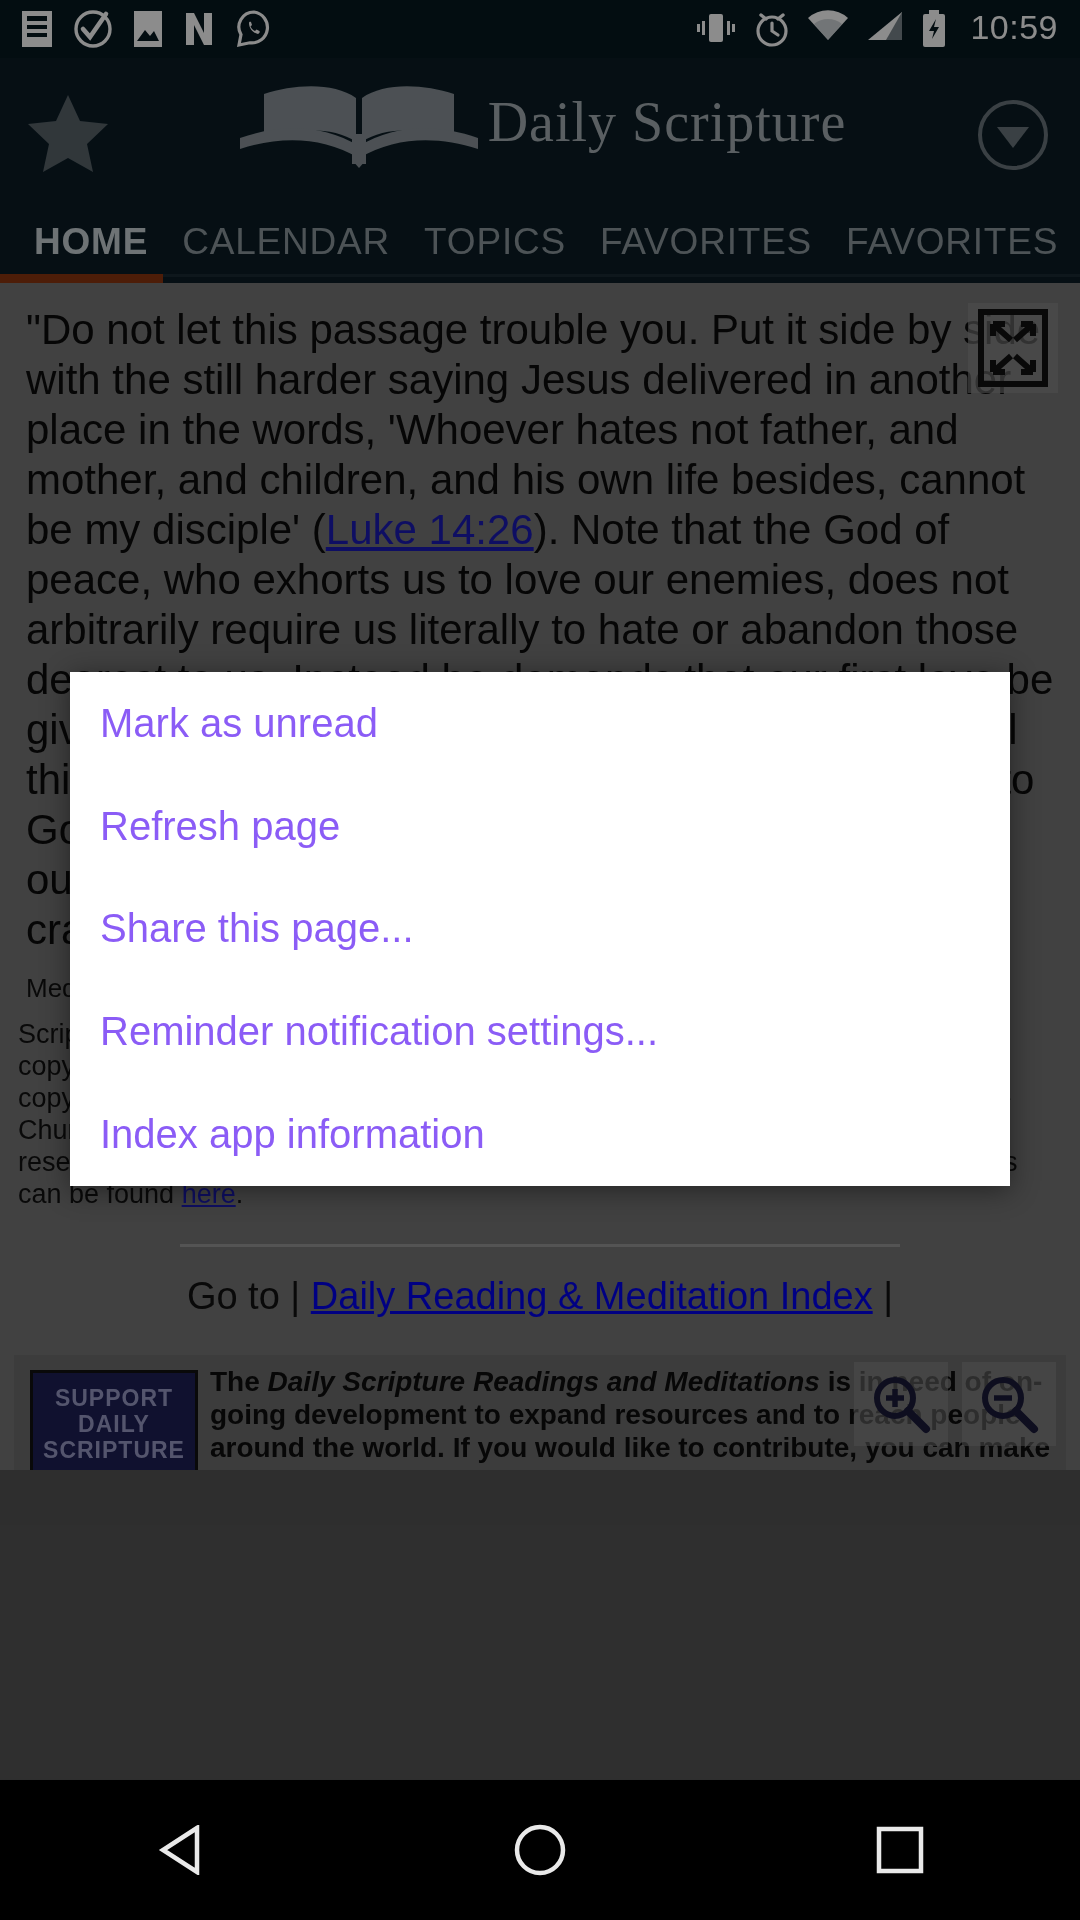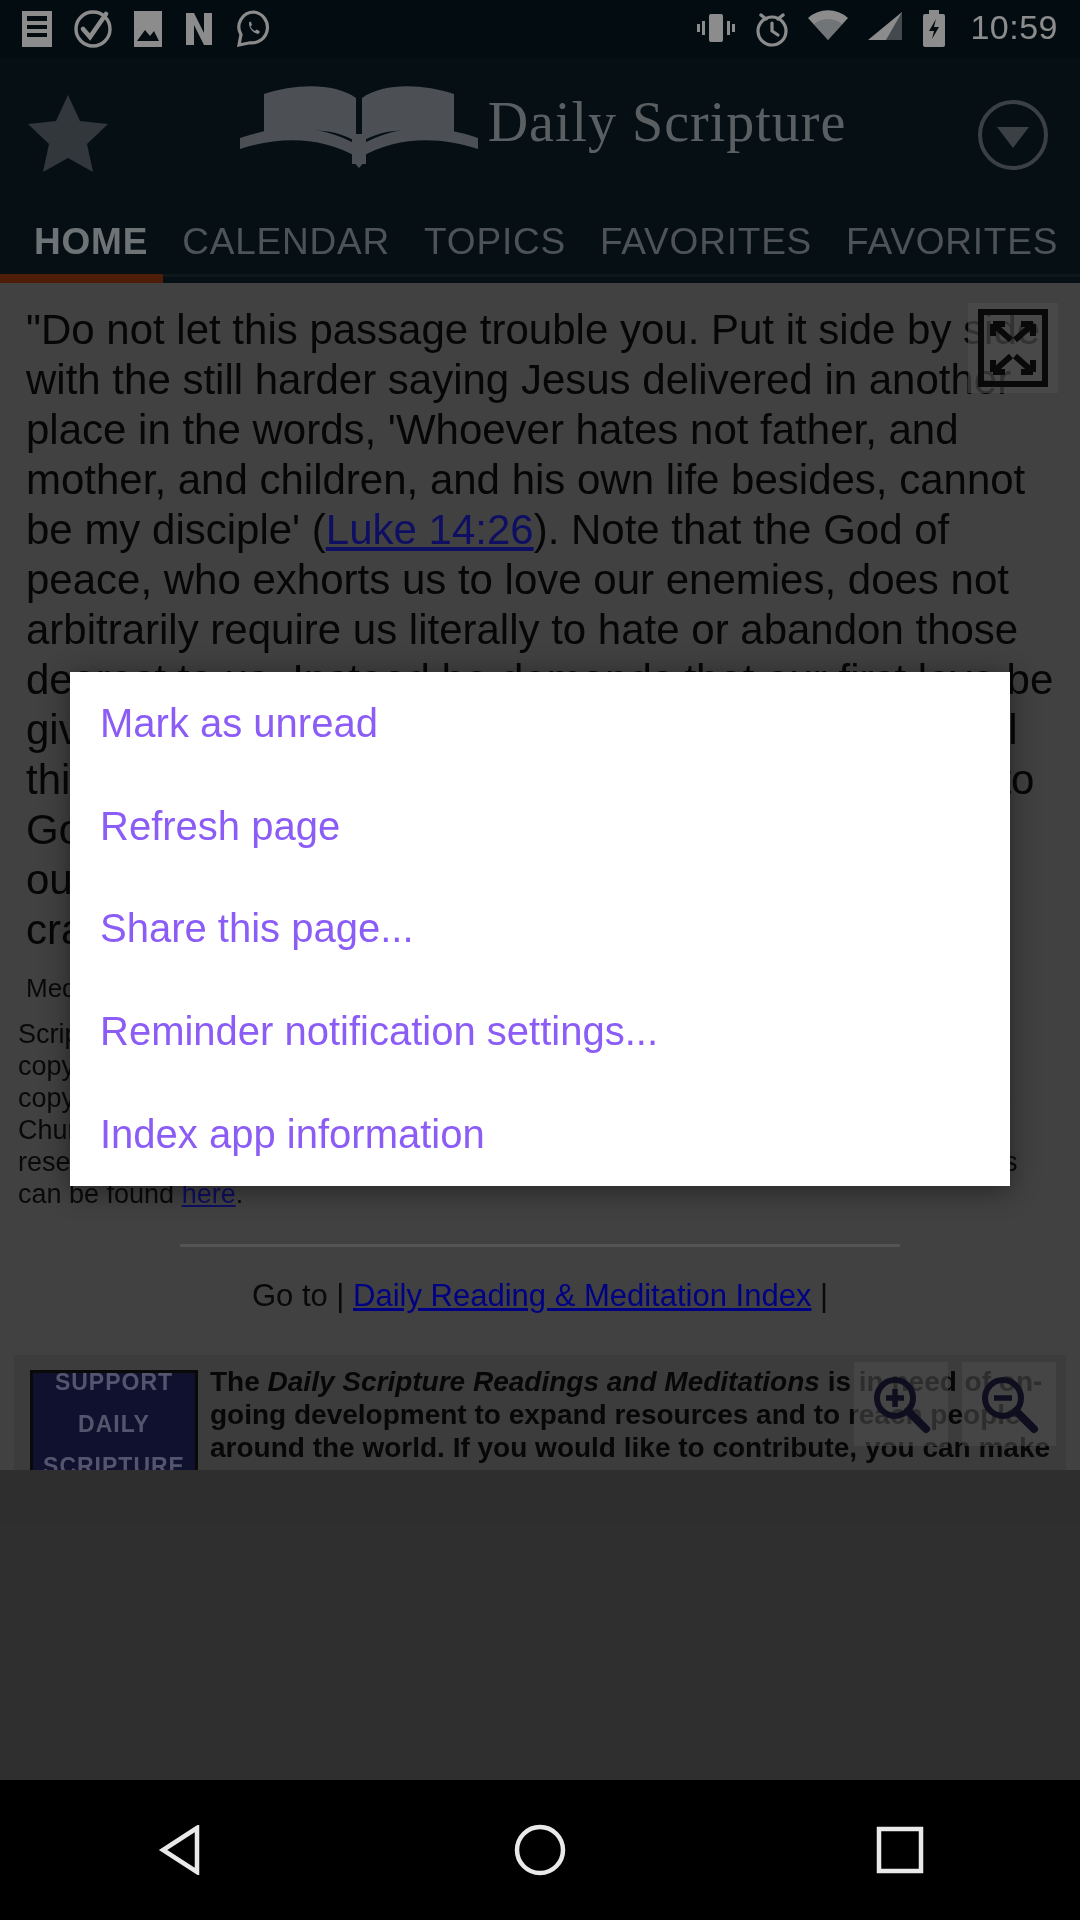--- a/index.html
+++ b/index.html
@@ -85,32 +85,32 @@
   .credit {
     padding: 18px 26px 0 26px; font-size: 26px; line-height: 31px; color: #111;
   }
   .small {
     padding: 14px 24px 0 18px; font-size: 27px; line-height: 32px; color: #111;
   }
   .hr {
     margin: 34px auto 0 auto; width: 720px; height: 3px; background: #9a9a9a;
   }
   .goto {
-    text-align: center; font-size: 31px; line-height: 46px; color: #111;
+    text-align: center; font-size: 38px; line-height: 46px; color: #111;
     padding-top: 26px;
   }
   .support-wrap {
     margin: 36px 14px 0 14px; background: #6e6e6e; padding: 10px 12px 16px 12px;
     overflow: hidden;
   }
   .support-badge {
     float: left; width: 168px; height: 108px; background: #1e1f57;
     border: 3px solid #111; margin: 5px 12px 2px 4px;
     display: flex; flex-direction: column; align-items: center;
-    justify-content: center; gap: 17px;
+    justify-content: center; gap: 1px;
   }
   .support-badge span {
     color: #9a9cc6; font-size: 23px; font-weight: bold; letter-spacing: 1px;
     line-height: 25px;
   }
   .support-text {
     font-size: 28px; line-height: 33px; color: #0d0d0d; font-weight: bold;
   }
   .support-text i { }
 

